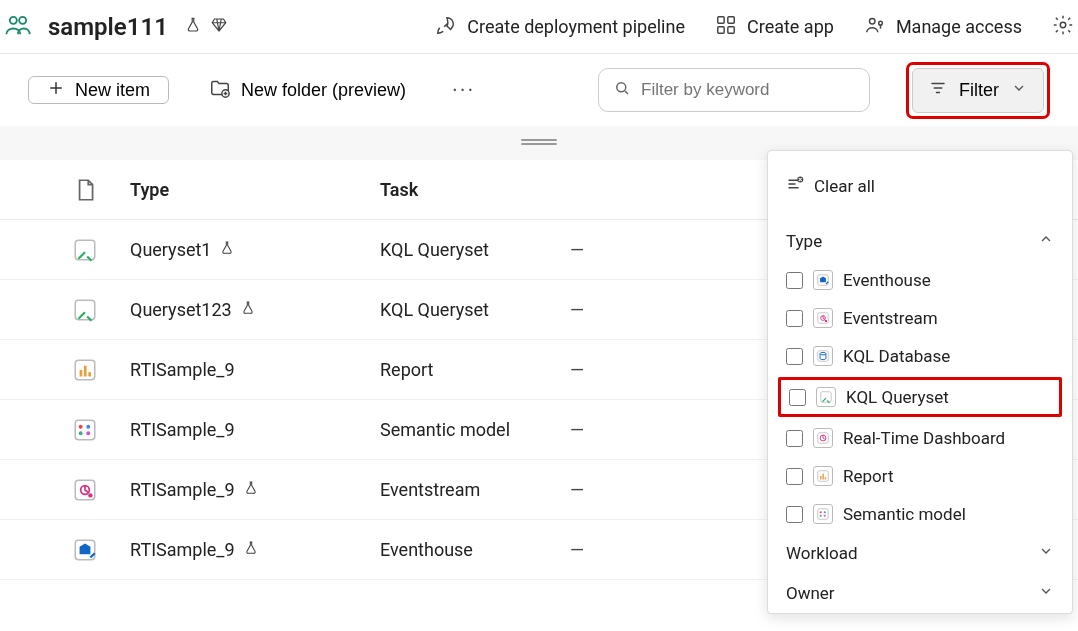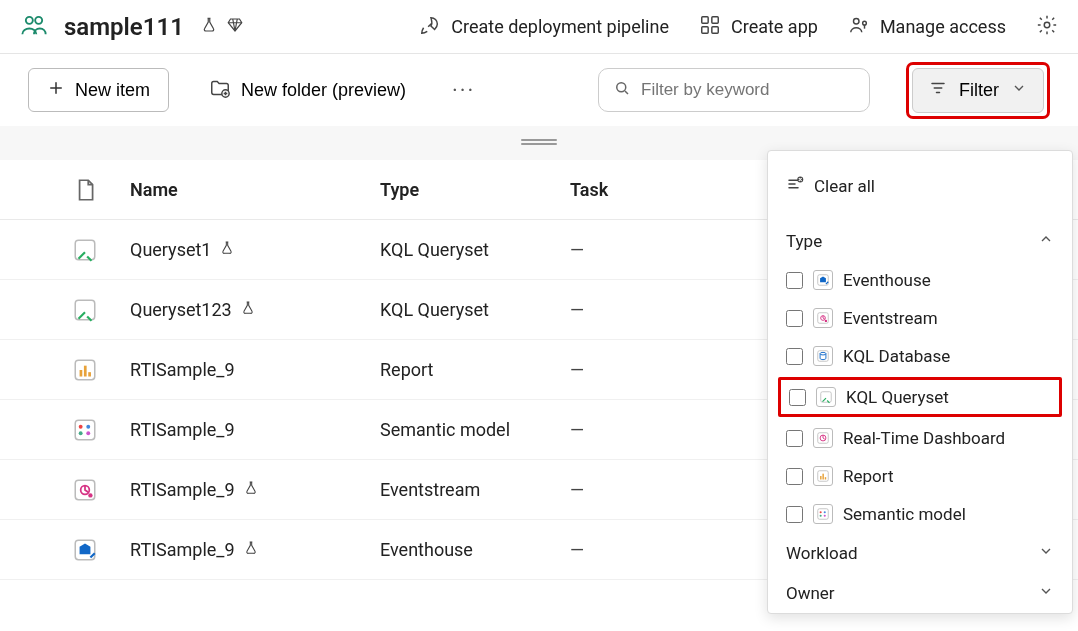--- a/index.html
+++ b/index.html
@@ -11,21 +11,21 @@
     width: 1078px;
     height: 631px;
     overflow: hidden;
   }
 
   
   .topbar {
     display: flex;
     align-items: center;
     height: 54px;
-    padding: 0 20px;
+    padding: 0 4px;
     border-bottom: 1px solid #e5e5e5;
     gap: 10px;
   }
   .people-icon svg { width: 28px; height: 28px; }
   .workspace-title { font-size: 24px; font-weight: 600; margin-left: 6px; }
   .ws-sub-icons { display:flex; align-items:center; gap:8px; margin-left:6px;}
   .ws-sub-icons svg { width:18px; height:18px; }
   .top-actions { display: flex; align-items: flex-start; gap: 30px; margin-left: auto; }
   .top-action { display: flex; align-items: center; gap: 10px; font-size: 18px; cursor: pointer; }
   .top-action svg { width: 22px; height: 22px; }
@@ -35,21 +35,21 @@
     display: flex;
     align-items: center;
     height: 72px;
     padding: 0 28px;
     gap: 22px;
   }
   .btn {
     display: inline-flex;
     align-items: center;
     gap: 10px;
-    height: 44px;
+    height: 28px;
     padding: 12px 18px;
     border: 1px solid #bbb;
     border-radius: 6px;
     background: #fff;
     font-size: 18px;
     cursor: pointer;
   }
   .btn-plain {
     border: none;
     background: transparent;
@@ -390,21 +390,20 @@
     </div>
 </div>
 
 <div class="table">
   <div class="thead">
     <div class="cell-icon">
         <svg width="18" height="18">
           <use href="#i-file"></use>
         </svg>
       </div>
-    <div>Name</div>
     <div>Type</div>
     <div>Task</div>
     <div></div>
   </div>
   <div id="tbody">
       <div class="trow">
     <div class="cell-icon">
       <svg>
             <use href="#t-queryset"></use>
           </svg>

